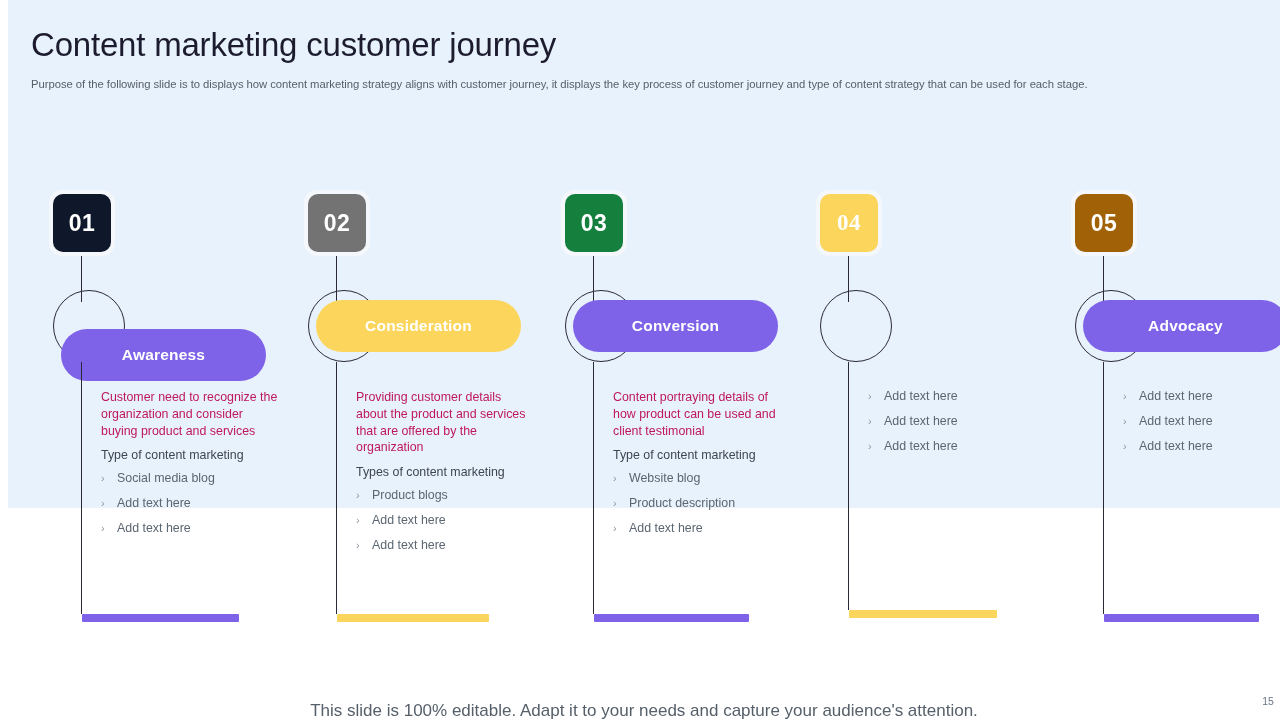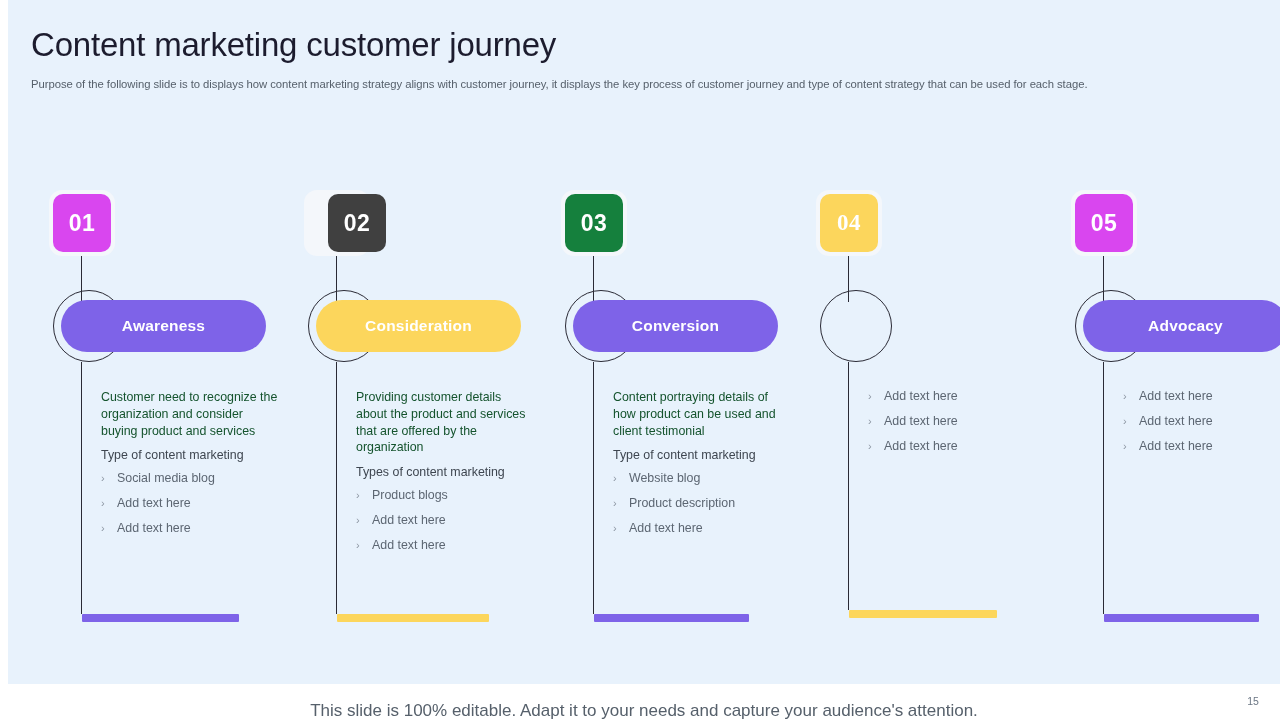--- a/index.html
+++ b/index.html
@@ -4,21 +4,21 @@
 <style>
   * { margin:0; padding:0; box-sizing:border-box; }
   html, body { width:1280px; height:720px; }
   body {
     background:#ffffff;
     font-family:"Liberation Sans", sans-serif;
     overflow:hidden;
   }
   .slide {
     position:relative;
-    width:1280px; height:684px;
+    width:1280px; height:508px;
     background:#e8f2fc;
     margin-left:8px;
     width:1272px;
   }
   .stage { position:absolute; inset:0; }
 
   
   .title {
     position:absolute;
     left:23px; top:26px;
@@ -102,21 +102,21 @@
 
   
   .body {
     position:absolute;
     left:70px; top:389px;
     width:178px;
   }
   .desc {
     font-size:12.4px;
     line-height:16.8px;
-    color:#14532d;
+    color:#be185d;
     margin-bottom:8px;
   }
   .heading {
     font-size:12.4px;
     line-height:16.4px;
     font-weight:400;
     color:#3e4650;
     margin-bottom:7px;
   }
   .bullets { list-style:none; }
@@ -139,45 +139,45 @@
   
   .footer-note {
     position:absolute;
     left:0; right:0; top:701px;
     text-align:center;
     font-size:17px;
     color:#56606b;
   }
   .page-num {
     position:absolute;
-    right:16px; top:692px;
+    right:1px; top:692px;
     width:22px; height:18px;
     display:flex; align-items:center; justify-content:center;
     font-size:10.5px;
     color:#6b7684;
   }
 </style>
 </head>
 <body>
 
 <div class="slide">
   <div class="stage">
 
     <div class="title">Content marketing customer journey</div>
 
     <div class="subtitle">Purpose of the following slide is to displays how content marketing strategy aligns with customer journey, it displays the key process of customer journey and type  of content strategy that can be used for each stage.</div>
 
     <div id="columns">
         <div class="col" style="left: 23px;">
           <div class="badge-wrap">
-            <div class="badge" style="background: #d946ef; text-align: right;">01</div>
-          </div>
-          <div class="connector-top"></div>
-          <div class="circle-outline"></div>
-          <div class="pill" style="background: rgb(126, 99, 232);">Awareness</div>
+            <div class="badge" style="background: #0f172a; text-align: right;">01</div>
+          </div>
+          <div class="connector-top"></div>
+          <div class="circle-outline"></div>
+          <div class="pill" style="background: rgb(126, 99, 232); margin-top: 29px;">Awareness</div>
           <div class="connector-down" style="height: 252px;"></div>
           <div class="endbar" style="background: rgb(126, 99, 232); width: 157px; top: 614px;"></div>
           <div class="body">
             <div class="desc">Customer need to recognize the organization and consider buying product and services</div>
             <div class="heading">Type of content marketing</div>
             <ul class="bullets">
               <li class="bullet">
                 <span class="chev">›</span>
                 <span>Social media blog</span>
               </li>
@@ -187,21 +187,21 @@
               </li>
               <li class="bullet">
                 <span class="chev">›</span>
                 <span>Add text here</span>
               </li>
             </ul>
           </div>
         </div>
         <div class="col" style="left: 278px;">
           <div class="badge-wrap">
-            <div class="badge" style="background: #404040; margin-left: 20px;">02</div>
+            <div class="badge" style="background: #737373;">02</div>
           </div>
           <div class="connector-top"></div>
           <div class="circle-outline"></div>
           <div class="pill" style="background: rgb(252, 214, 92);">Consideration</div>
           <div class="connector-down" style="height: 252px;"></div>
           <div class="endbar" style="background: rgb(252, 214, 92); width: 152px; top: 614px;"></div>
           <div class="body">
             <div class="desc">Providing customer details about the product and services that are offered by the organization</div>
             <div class="heading">Types of content marketing</div>
             <ul class="bullets">
@@ -268,21 +268,21 @@
               </li>
               <li class="bullet">
                 <span class="chev">›</span>
                 <span>Add text here</span>
               </li>
             </ul>
           </div>
         </div>
         <div class="col" style="left: 1045px;">
           <div class="badge-wrap">
-            <div class="badge" style="background: #d946ef;">05</div>
+            <div class="badge" style="background: #a16207;">05</div>
           </div>
           <div class="connector-top"></div>
           <div class="circle-outline"></div>
           <div class="pill" style="background: rgb(126, 99, 232);">Advocacy</div>
           <div class="connector-down" style="height: 252px;"></div>
           <div class="endbar" style="background: rgb(126, 99, 232); width: 155px; top: 614px;"></div>
           <div class="body">
             <ul class="bullets">
               <li class="bullet">
                 <span class="chev">›</span>

